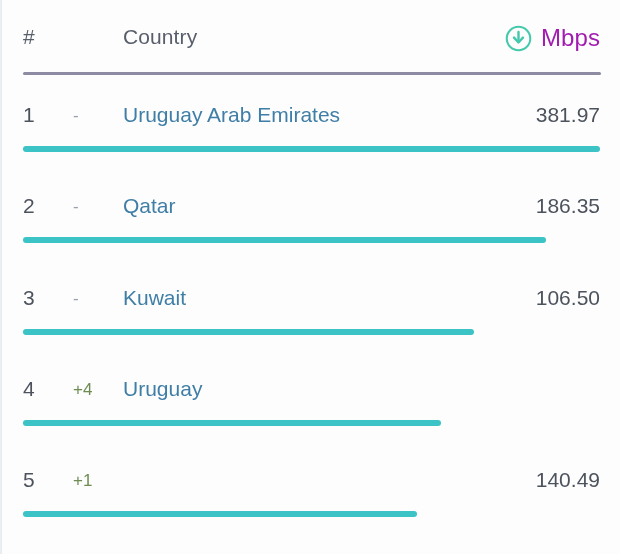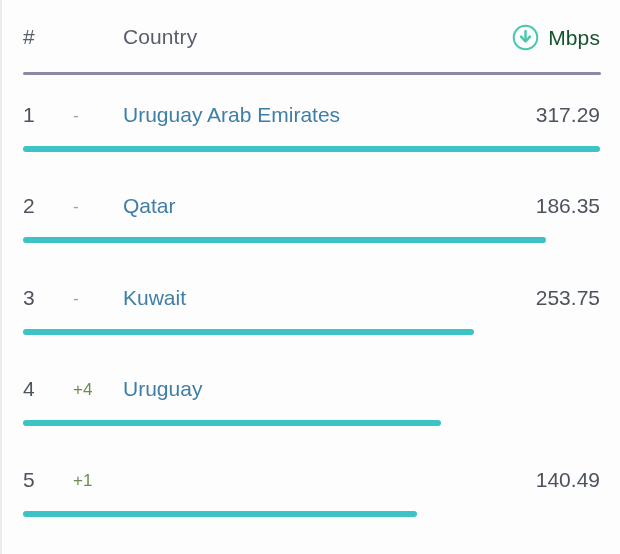--- a/index.html
+++ b/index.html
@@ -54,22 +54,22 @@
     line-height: normal;
     top: 6px;
   }
   .dl-icon {
     width: 27px;
     height: 27px;
     flex: 0 0 27px;
     display: block;
   }
   .unit-text {
-    font-size: 21px;
-    color: #14532d;
+    font-size: 24px;
+    color: #a21caf;
     white-space: nowrap;
   }
 
   .head-rule {
     position: absolute;
     left: 22px;
     top: 72px;
     width: 578px;
     height: 3px;
     background: #8d8ba3;
@@ -158,21 +158,21 @@
   </div>
 
   <div class="head-rule"></div>
 
   <div id="rows-host">
       <div class="row" style="top: 82px;">
         <div class="row-line">
           <div class="cell c-rank">1</div>
           <div class="cell c-delta neutral">-</div>
           <a class="cell c-country">Uruguay Arab Emirates</a>
-          <div class="cell c-value">317.29</div>
+          <div class="cell c-value">381.97</div>
         </div>
         <div class="bar-track">
           <div class="bar-fill" style="width: 100%; background: rgb(59, 195, 197);"></div>
         </div>
       </div>
       <div class="row" style="top: 173px;">
         <div class="row-line">
           <div class="cell c-rank">2</div>
           <div class="cell c-delta neutral">-</div>
           <a class="cell c-country">Qatar</a>
@@ -180,21 +180,21 @@
         </div>
         <div class="bar-track">
           <div class="bar-fill" style="width: 90.6%; background: rgb(59, 195, 197);"></div>
         </div>
       </div>
       <div class="row" style="top: 265px;">
         <div class="row-line">
           <div class="cell c-rank">3</div>
           <div class="cell c-delta neutral">-</div>
           <a class="cell c-country">Kuwait</a>
-          <div class="cell c-value">253.75</div>
+          <div class="cell c-value">106.50</div>
         </div>
         <div class="bar-track">
           <div class="bar-fill" style="width: 78.2%; background: rgb(59, 195, 197);"></div>
         </div>
       </div>
       <div class="row" style="top: 356px;">
         <div class="row-line">
           <div class="cell c-rank">4</div>
           <div class="cell c-delta">+4</div>
           <a class="cell c-country">Uruguay</a>

